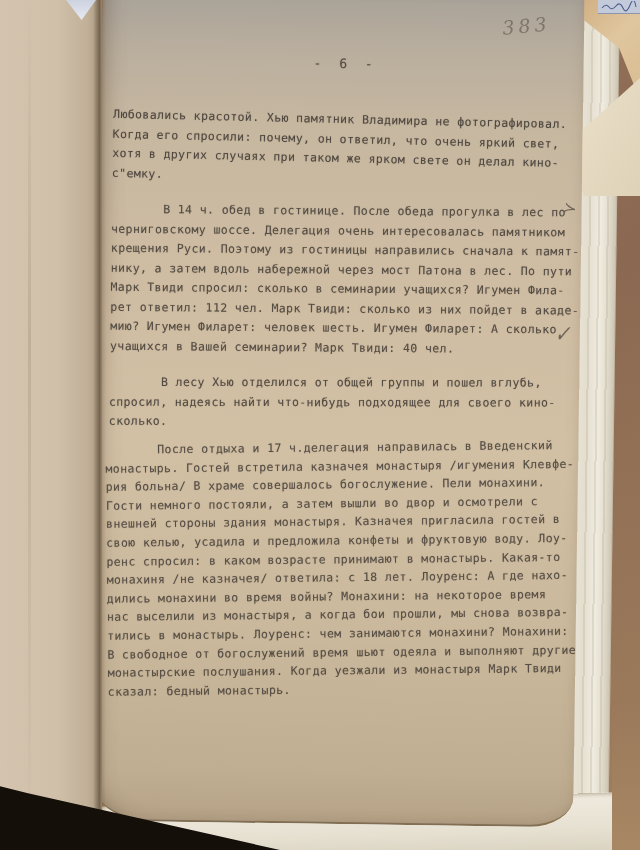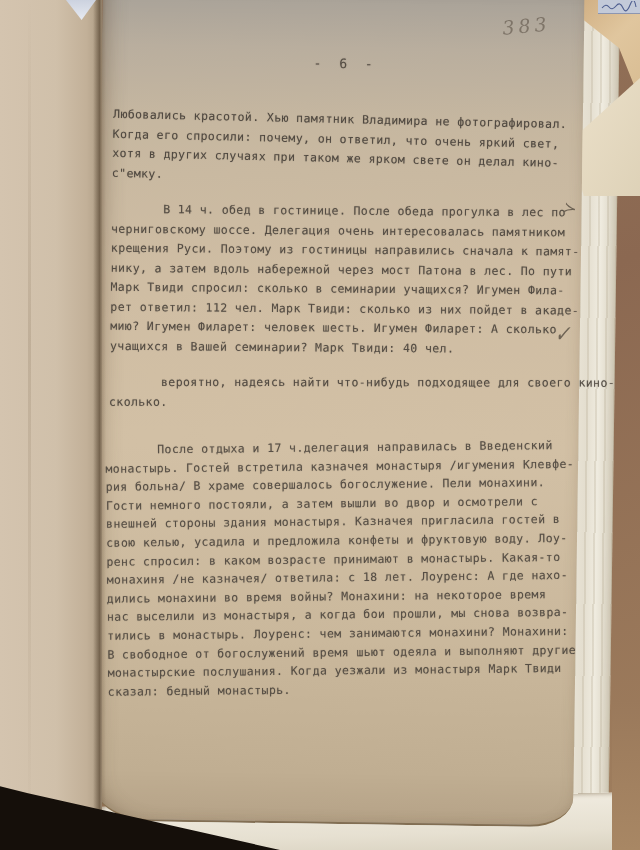--- a/index.html
+++ b/index.html
@@ -129,21 +129,22 @@
       <div class="tline">В 14 ч. обед в гостинице. После обеда прогулка в лес по</div>
       <div class="tline">черниговскому шоссе. Делегация очень интересовалась памятником</div>
       <div class="tline">крещения Руси. Поэтому из гостиницы направились сначала к памят-</div>
       <div class="tline">нику, а затем вдоль набережной через мост Патона в лес. По пути</div>
       <div class="tline">Марк Твиди спросил: сколько в семинарии учащихся? Игумен Фила-</div>
       <div class="tline">рет ответил: 112 чел. Марк Твиди: сколько из них пойдет в акаде-</div>
       <div class="tline">мию? Игумен Филарет: человек шесть. Игумен Филарет: А сколько</div>
       <div class="tline">учащихся в Вашей семинарии? Марк Твиди: 40 чел.</div>
     </div>
   <div class="para indent" style="top:386px;transform:rotate(-0.7deg);opacity:.93;">
-      <div class="tline">вероятно, надеясь найти что-нибудь подходящее для своего кино-</div>
+      <div class="tline">В лесу Хью отделился от общей группы и пошел вглубь,</div>
+      <div class="tline">спросил, надеясь найти что-нибудь подходящее для своего кино-</div>
       <div class="tline">сколько.</div>
     </div>
   <div class="para indent" style="top:454px;line-height:18.6px;transform:rotate(-1.4deg);opacity:.9;">
       <div class="tline">После отдыха и 17 ч.делегация направилась в Введенский</div>
       <div class="tline">монастырь. Гостей встретила казначея монастыря /игумения Клевфе-</div>
       <div class="tline">рия больна/ В храме совершалось богослужение. Пели монахини.</div>
       <div class="tline">Гости немного постояли, а затем вышли во двор и осмотрели с</div>
       <div class="tline">внешней стороны здания монастыря. Казначея пригласила гостей в</div>
       <div class="tline">свою келью, усадила и предложила конфеты и фруктовую воду. Лоу-</div>
       <div class="tline">ренс спросил: в каком возрасте принимают в монастырь. Какая-то</div>

